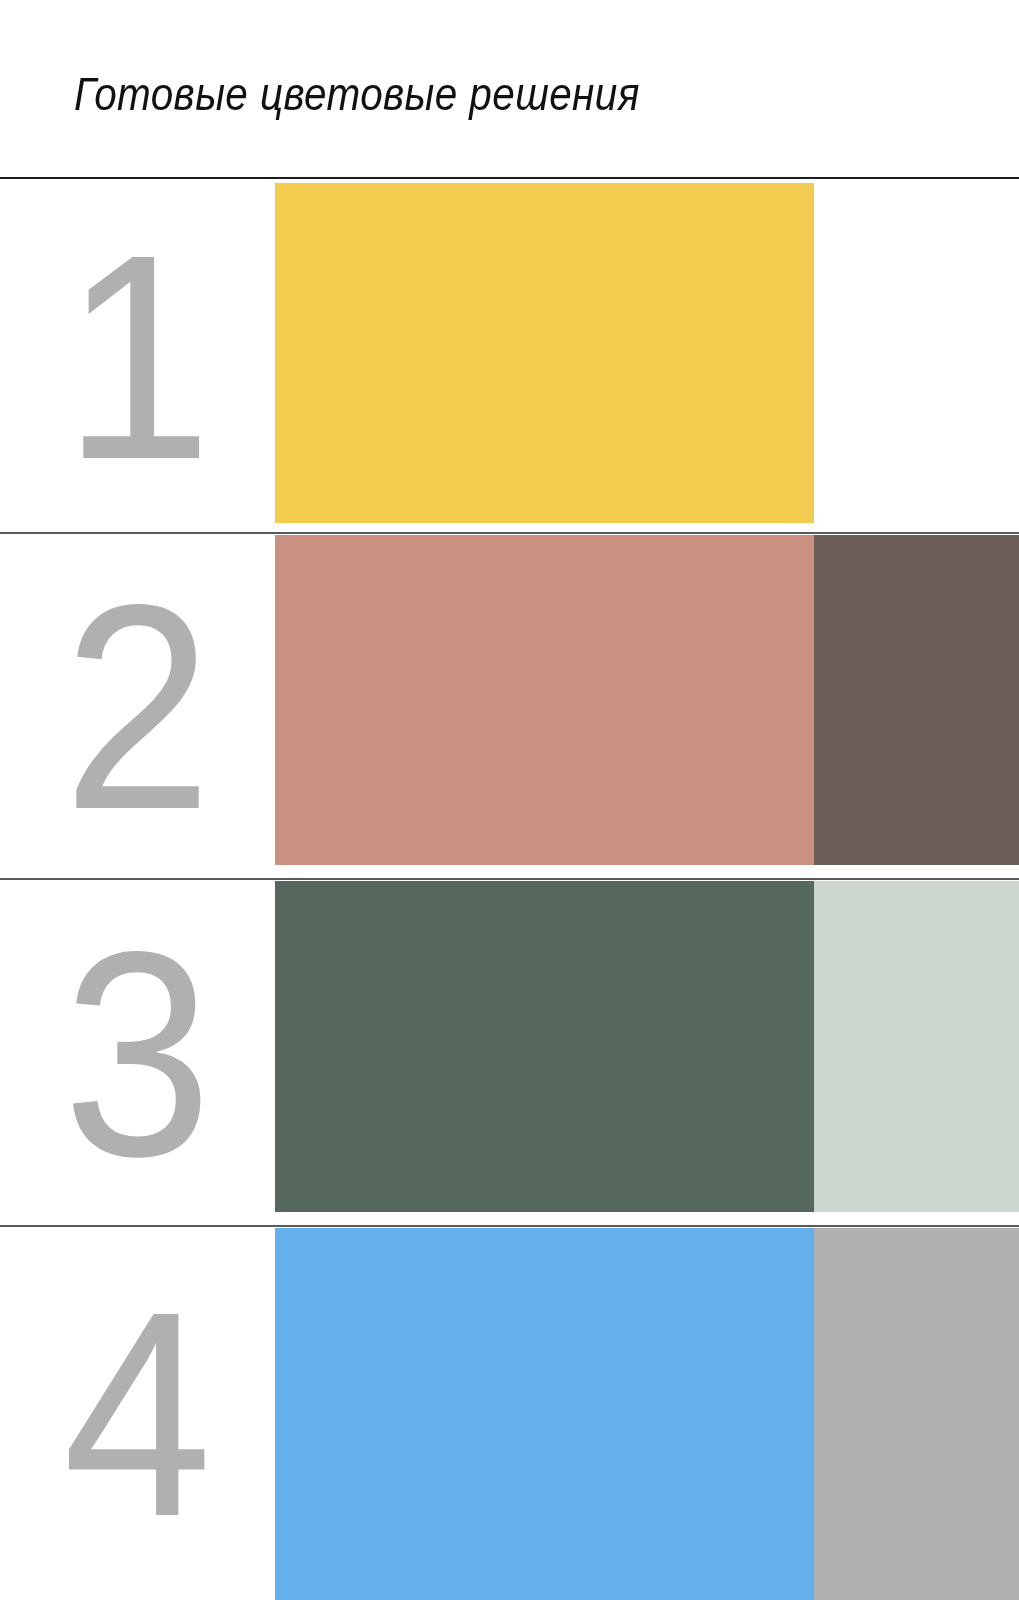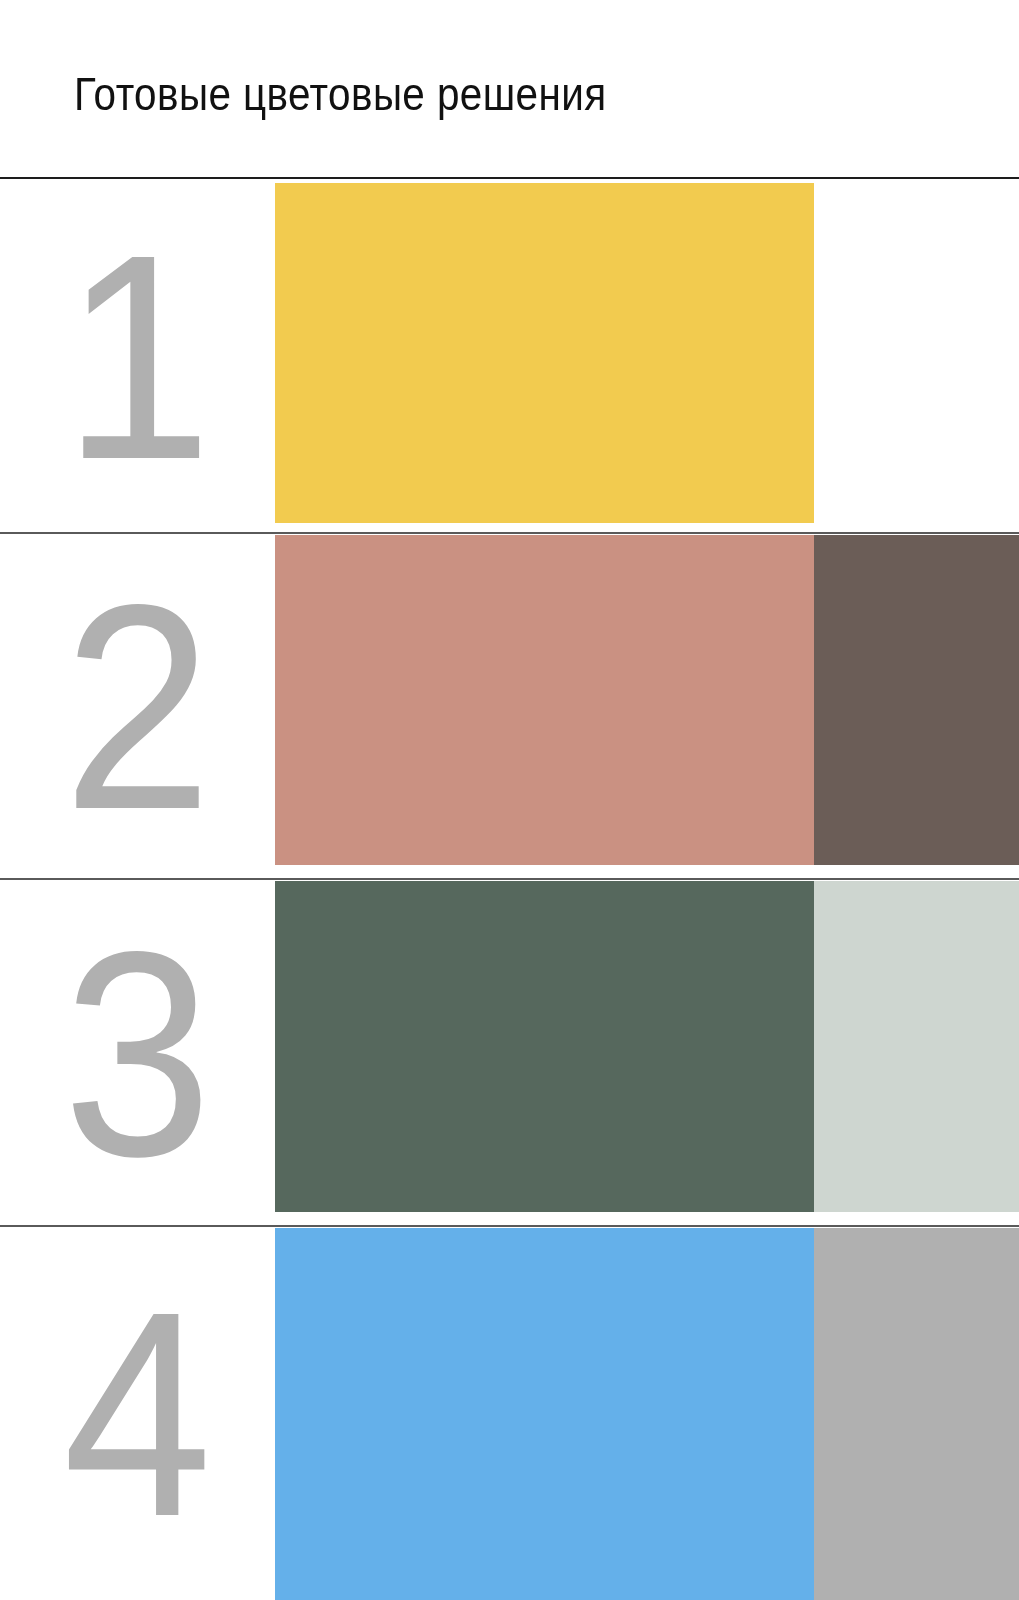--- a/index.html
+++ b/index.html
@@ -23,20 +23,21 @@
   }
 
   
   .title-area {
     position: absolute;
     left: 0;
     top: 0;
     width: 1019px;
     height: 178px;
     background: #ffffff;
+    font-style: italic;
   }
   .page-title {
     position: absolute;
     left: 74px;
     top: 64px;
     font-family: "Liberation Sans", sans-serif;
     font-size: 47px;
     line-height: 60px;
     letter-spacing: 0.5px;
     color: #111111;

